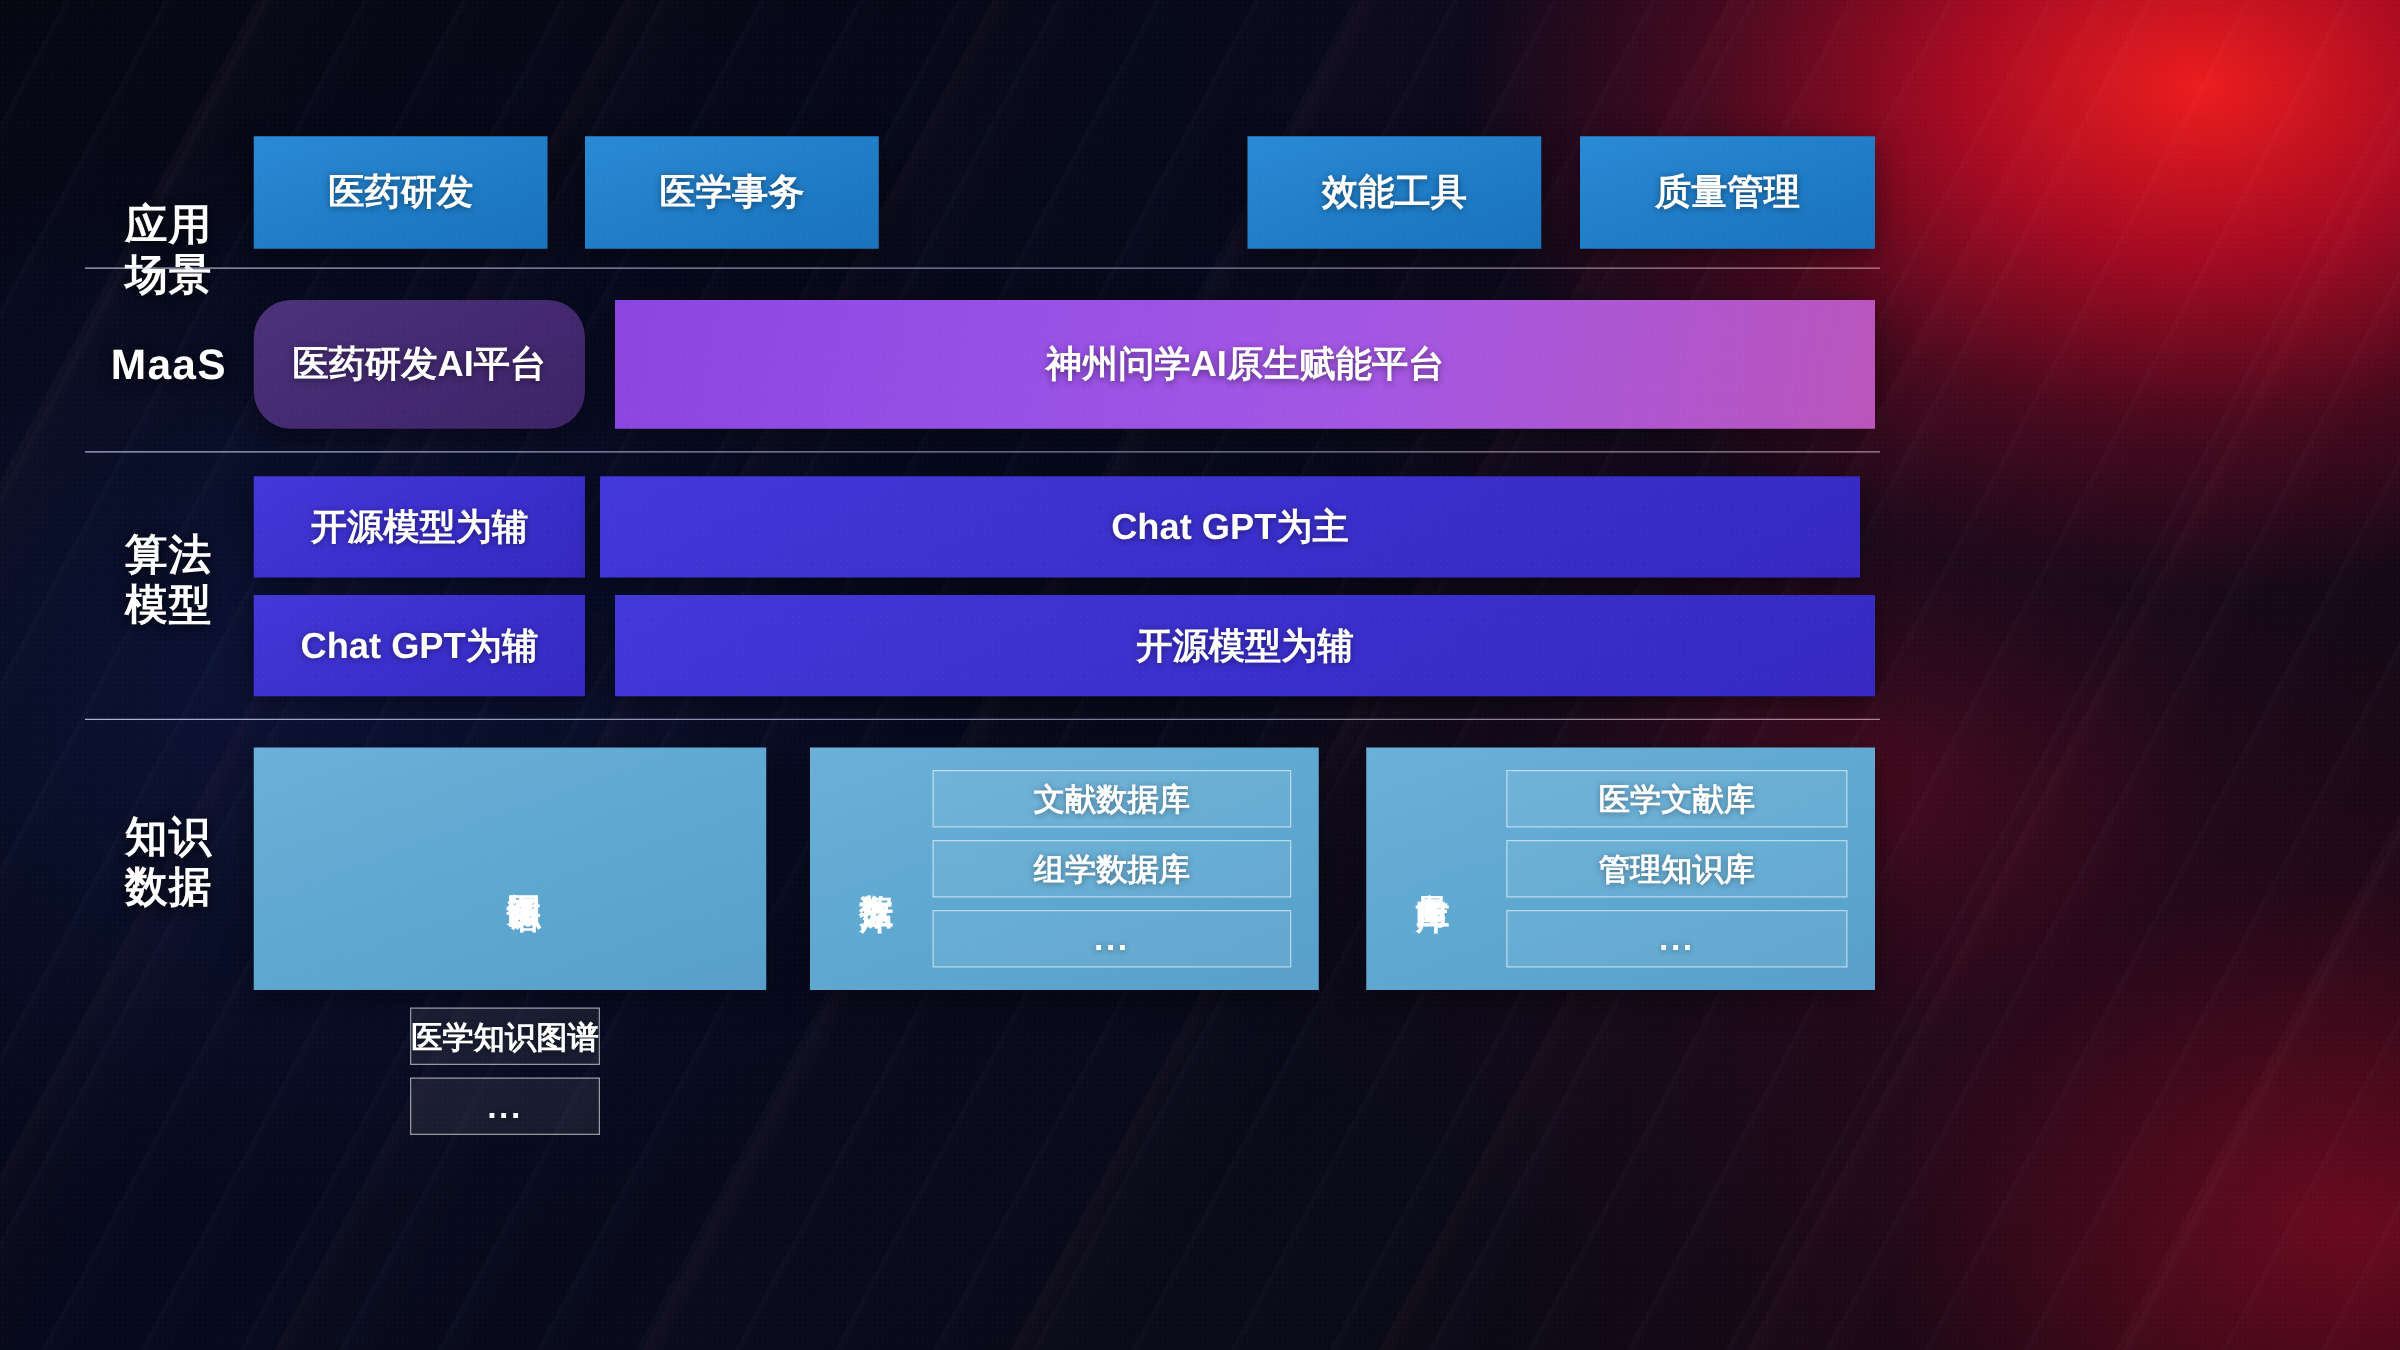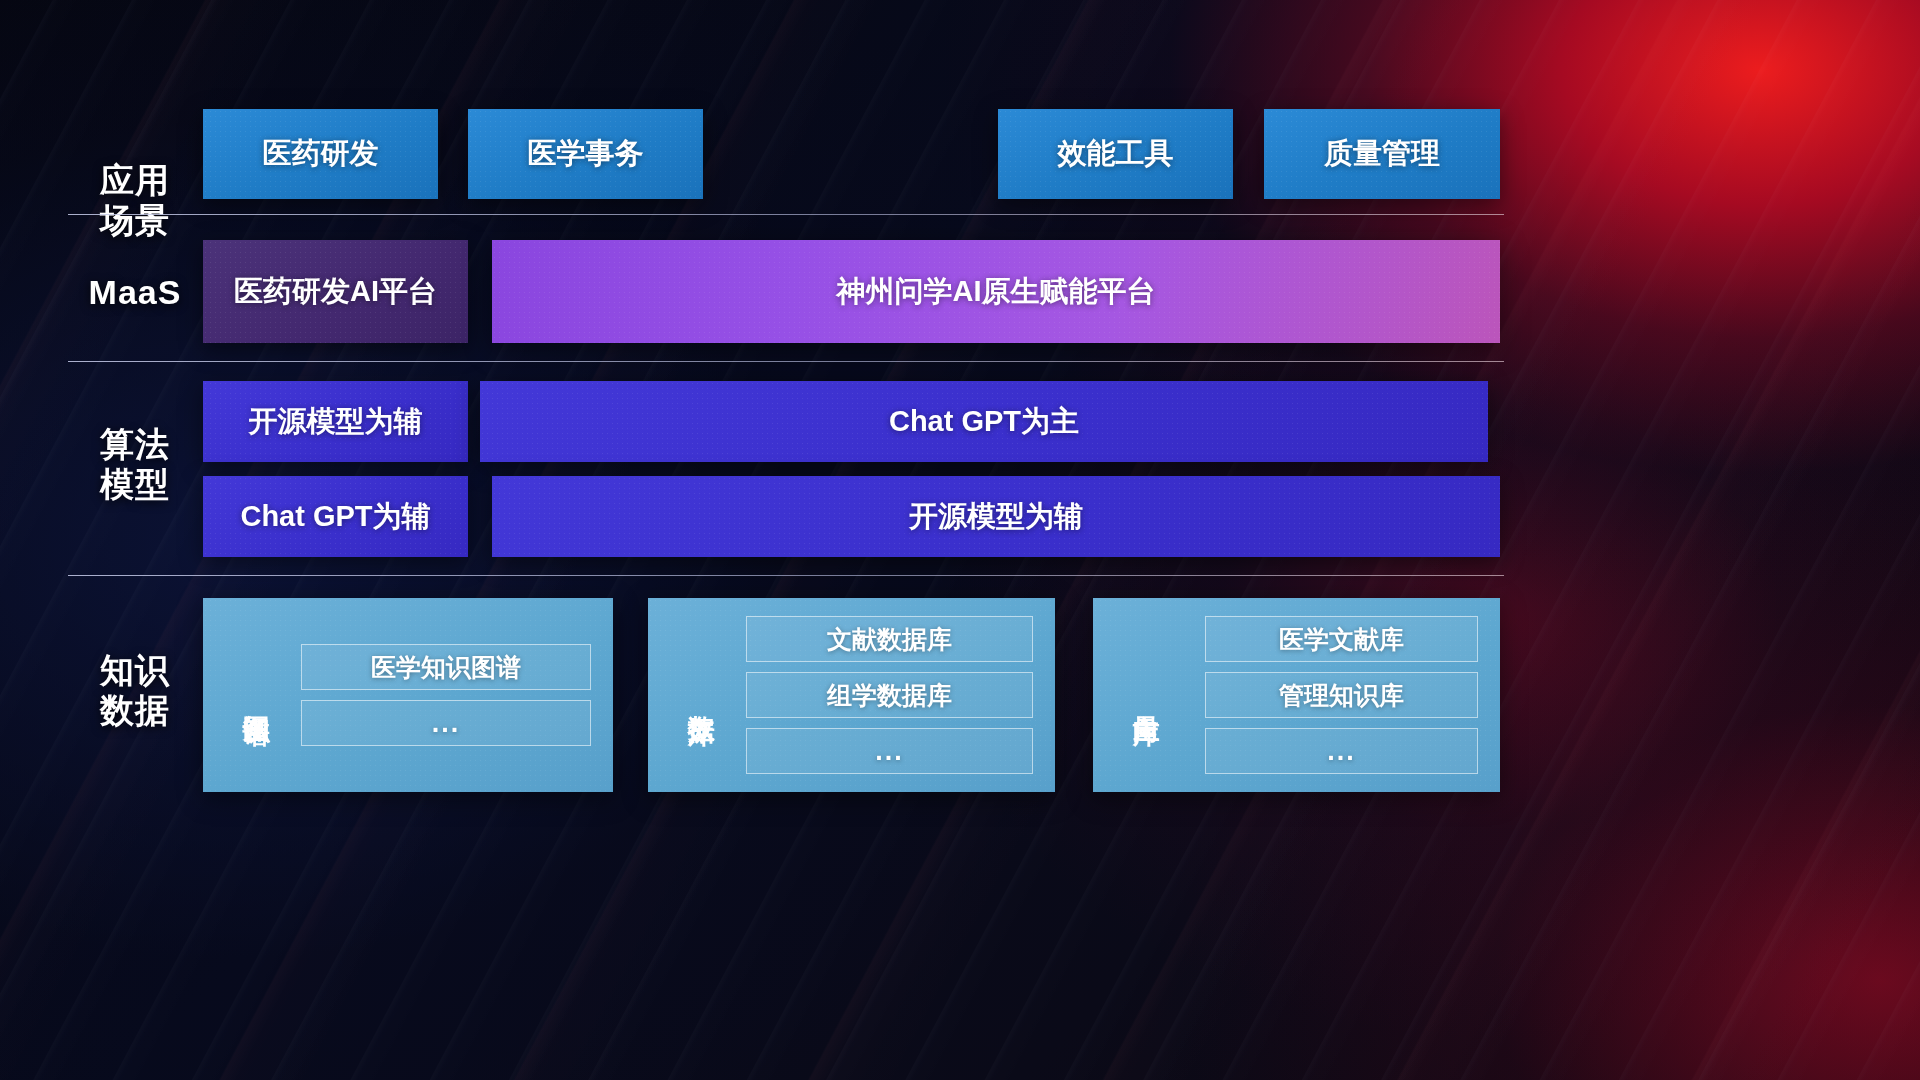--- a/index.html
+++ b/index.html
@@ -114,21 +114,21 @@
     <div class="dots"></div>
     <span>质量管理</span>
   </div>
 
   <div class="divider" style="top:214px;"></div>
 
   <div class="rowlabel" style="top:272px;">
     <div>MaaS</div>
   </div>
 
-  <div class="box maas-left" style="left:203px;top:240px;width:265px;height:103px;">
+  <div class="box maas-left" style="left:203px;top:240px;width:265px;height:103px;border-radius:30px;">
     <div class="dots"></div>
     <span>医药研发AI平台</span>
   </div>
   <div class="box maas-right" style="left:492px;top:240px;width:1008px;height:103px;">
     <div class="dots"></div>
     <span>神州问学AI原生赋能平台</span>
   </div>
 
   <div class="divider" style="top:361px;"></div>
 
@@ -155,21 +155,21 @@
     <span>开源模型为辅</span>
   </div>
 
   <div class="divider" style="top:575px;"></div>
 
   <div class="rowlabel" style="top:650px;">
     <div>知识</div>
     <div>数据</div>
   </div>
 
-  <div class="kgroup" style="left:203px;top:598px;width:410px;height:194px;">
+  <div class="kgroup" style="left:203px;top:598px;width:410px;height:194px;flex-direction:column;">
     <div class="dots"></div>
     <div class="kglabel">知识图谱</div>
     <div class="kitems">
       <div class="kitem">医学知识图谱</div>
       <div class="kitem ellipsis">...</div>
     </div>
   </div>
 
   <div class="kgroup" style="left:648px;top:598px;width:407px;height:194px;">
     <div class="dots"></div>

